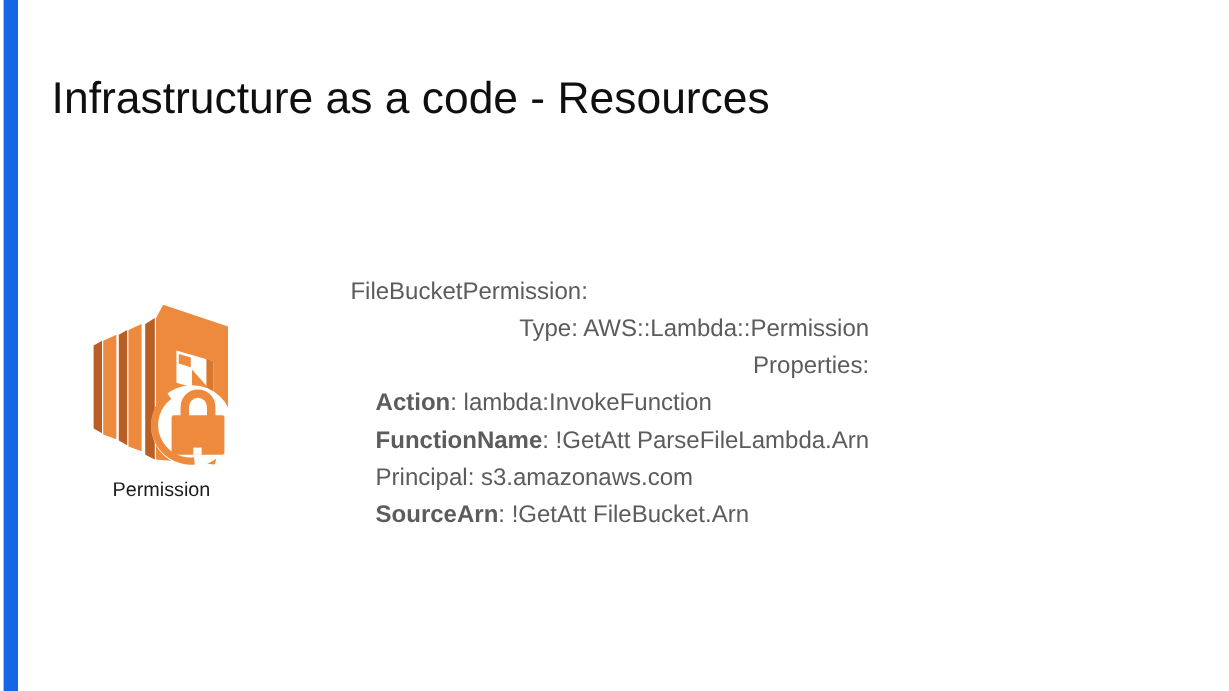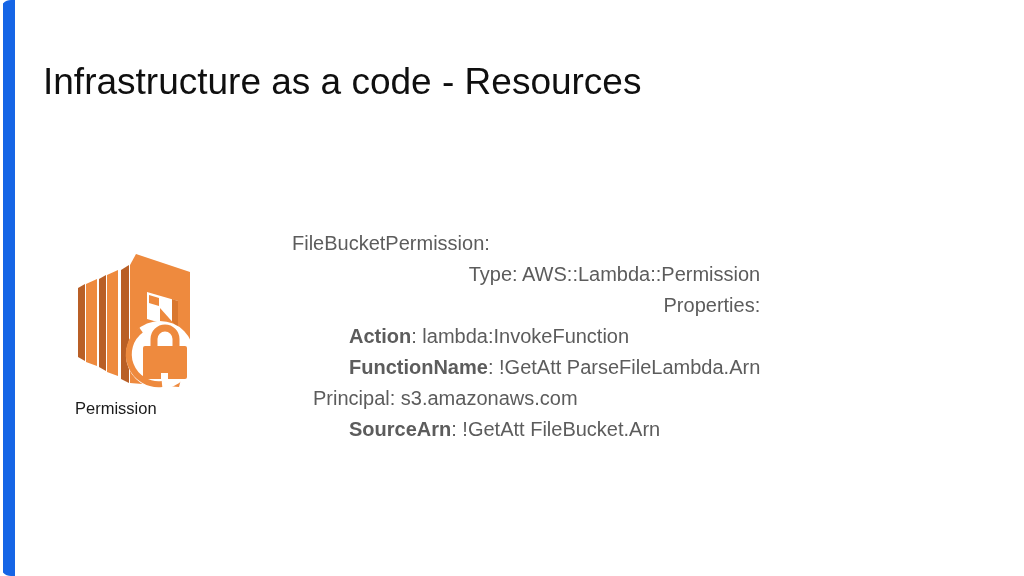--- a/index.html
+++ b/index.html
@@ -2,61 +2,61 @@
 <html style="--accent: #1565e6; --code-color: #5c5c5c; --ic-main: #ee8a3e; --ic-dark: #b95f26; --ic-mid: #d9772e;"><head>
 <meta charset="utf-8">
 <style>
   html,body{margin:0;padding:0;background:#fff;}
   .slide{
     position:relative;
     width:1024px;height:576px;
     background:#fff;
     overflow:hidden;
     font-family:"Liberation Sans", sans-serif;
-    border-radius:11px;
   }
   .accent-bar{
     position:absolute;
     left:3px;top:0;
     width:12px;height:576px;
     background:var(--accent,#1565e6);
   }
   .slide-title{
     position:absolute;
     left:43px;top:63px;
     font-size:37px;
     line-height:1.05;
     color:#0f0f0f;
     white-space:nowrap;
   }
   .resource{
     position:absolute;
     left:75px;top:251px;
     width:119px;
+    text-align:center;
   }
   .resource-icon{
     display:block;
     width:119px;height:139px;
   }
   .resource-label{
     margin-top:9px;
     font-size:16.5px;
     color:#1b1b1b;
   }
   .code-block{
     position:absolute;
     left:292px;top:228px;
     font-size:20px;
     line-height:31px;
     color:var(--code-color,#5c5c5c);
     white-space:pre;
   }
   .code-line.indent-1{padding-left:14px;text-align:right;}
   .code-line.indent-2{padding-left:21px;}
-  .code-line .bold{font-weight:bold;margin-left:36px;}
+  .code-line .bold{font-weight:bold;}
   
   .ic-main{fill:var(--ic-main,#ee8a3e);}
   .ic-dark{fill:var(--ic-dark,#b95f26);}
   .ic-mid {fill:var(--ic-mid,#d9772e);}
   .ic-white{fill:#ffffff;}
   .ic-stroke-main{stroke:var(--ic-main,#ee8a3e);fill:none;}
 </style>
 </head>
 <body>
 

